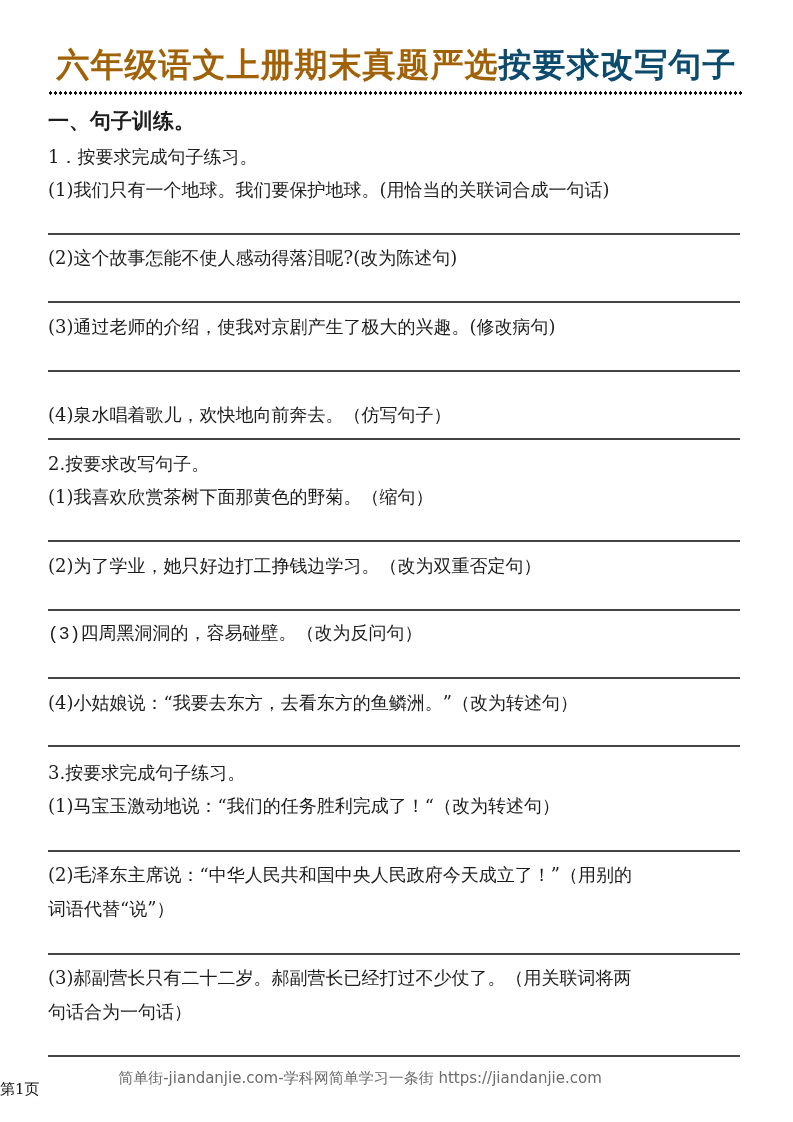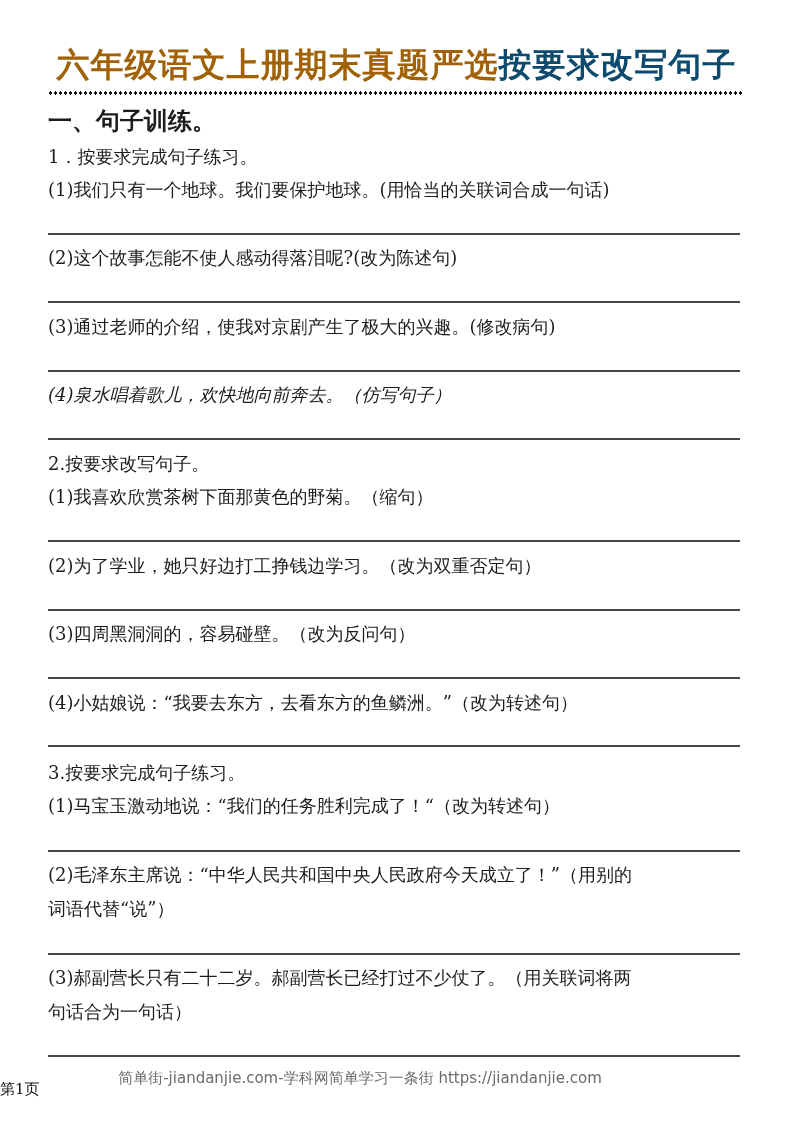--- a/index.html
+++ b/index.html
@@ -7,21 +7,21 @@
            font-family: "DejaVu Serif", "Liberation Serif", serif; color: #1a1a1a; }
     .title { position: absolute; left: 0; top: 42px; width: 793px; text-align: center;
              font-family: "DejaVu Sans", "Liberation Sans", sans-serif; font-weight: bold;
              font-size: 33px; letter-spacing: 1px; line-height: 46px; white-space: nowrap; }
     .title .black { color: #a16207; }
     .title .red { color: #0c4a6e; }
     .dots { position: absolute; left: 48px; top: 91px; width: 696px; height: 4px;
             background-image: radial-gradient(circle, #111 1.6px, transparent 1.8px);
             background-size: 5px 4px; background-repeat: repeat-x; }
     .t { position: absolute; left: 48px; font-size: 18px; line-height: 26px; white-space: nowrap; color: #1c1c1c; }
-    .t.bold { font-family: "DejaVu Sans", "Liberation Sans", sans-serif; font-weight: bold; font-size: 24px; }
+    .t.bold { font-family: "DejaVu Sans", "Liberation Sans", sans-serif; font-weight: bold; font-size: 21px; }
     .line { position: absolute; left: 48px; width: 692px; height: 2px; background: #444; }
     .footer { position: absolute; left: 0; width: 720px; top: 1069px; text-align: center;
               font-family: "DejaVu Sans", "Liberation Sans", sans-serif; font-size: 15px; color: #6b6b6b; white-space: nowrap; }
     .pageno { position: absolute; left: 0; width: 793px; top: 1080px; text-align: left;
               font-family: "DejaVu Serif", serif; font-size: 15px; color: #111; }
   </style>
 </head>
 <body>
 
 <div class="title">
@@ -31,29 +31,29 @@
 
 <div class="t bold" style="top:108px;">一、句子训练。</div>
 
 <div class="t" style="top:144px;">1．按要求完成句子练习。</div>
 <div class="t" style="top:177px;">(1)我们只有一个地球。我们要保护地球。(用恰当的关联词合成一句话)</div>
 <div class="line" style="top:233px;"></div>
 <div class="t" style="top:245px;">(2)这个故事怎能不使人感动得落泪呢?(改为陈述句)</div>
 <div class="line" style="top:301px;"></div>
 <div class="t" style="top:314px;">(3)通过老师的介绍，使我对京剧产生了极大的兴趣。(修改病句)</div>
 <div class="line" style="top:370px;"></div>
-<div class="t" style="top:382px;font-style:italic;">(4)泉水唱着歌儿，欢快地向前奔去。（仿写句子）</div>
+<div class="t" style="top:402px;">(4)泉水唱着歌儿，欢快地向前奔去。（仿写句子）</div>
 <div class="line" style="top:438px;"></div>
 
 <div class="t" style="top:451px;">2.按要求改写句子。</div>
 <div class="t" style="top:484px;">(1)我喜欢欣赏茶树下面那黄色的野菊。（缩句）</div>
 <div class="line" style="top:540px;"></div>
 <div class="t" style="top:553px;">(2)为了学业，她只好边打工挣钱边学习。（改为双重否定句）</div>
 <div class="line" style="top:609px;"></div>
-<div class="t" style="top:621px;">(3)四周黑洞洞的，容易碰壁。（改为反问句）</div>
+<div class="t" style="top:621px;font-family:Liberation Mono, monospace;">(3)四周黑洞洞的，容易碰壁。（改为反问句）</div>
 <div class="line" style="top:677px;"></div>
 <div class="t" style="top:690px;">(4)小姑娘说：“我要去东方，去看东方的鱼鳞洲。”（改为转述句）</div>
 <div class="line" style="top:745px;"></div>
 
 <div class="t" style="top:760px;">3.按要求完成句子练习。</div>
 <div class="t" style="top:793px;">(1)马宝玉激动地说：“我们的任务胜利完成了！“（改为转述句）</div>
 <div class="line" style="top:850px;"></div>
 <div class="t" style="top:862px;">(2)毛泽东主席说：“中华人民共和国中央人民政府今天成立了！”（用别的</div>
 <div class="t" style="top:896px;">词语代替“说”）</div>
 <div class="line" style="top:953px;"></div>

